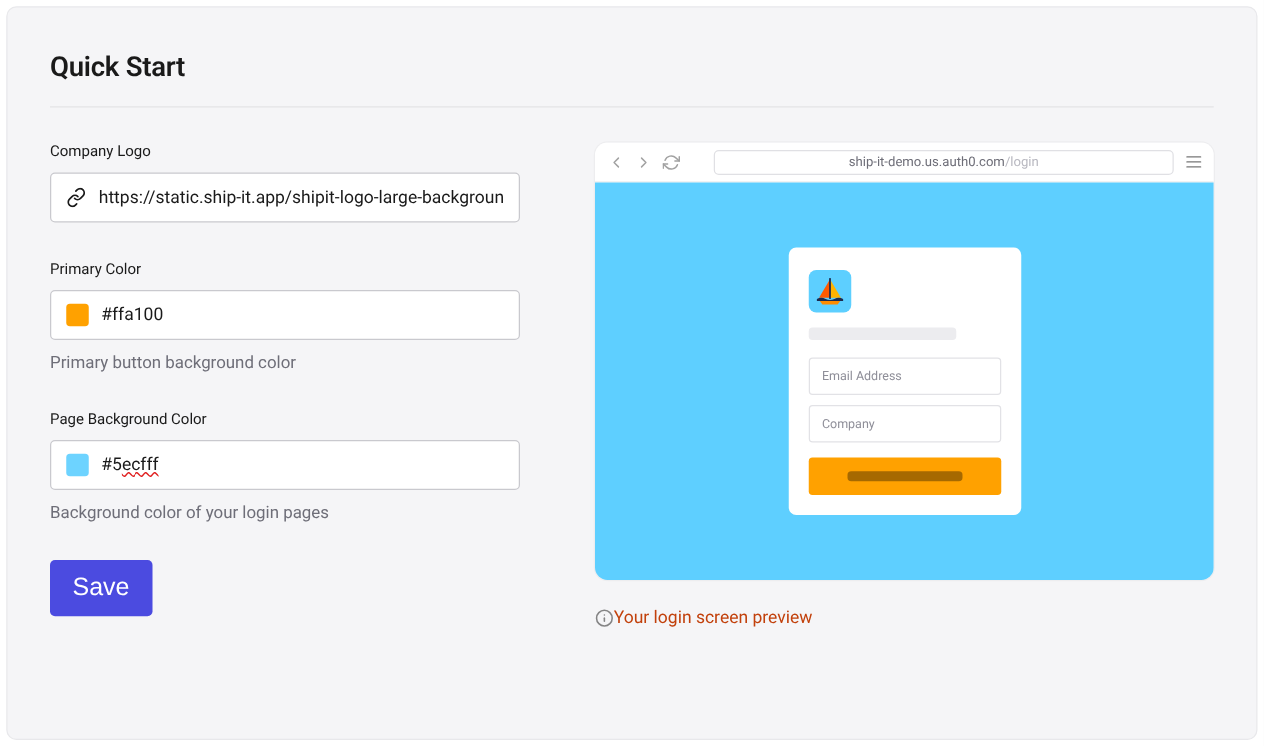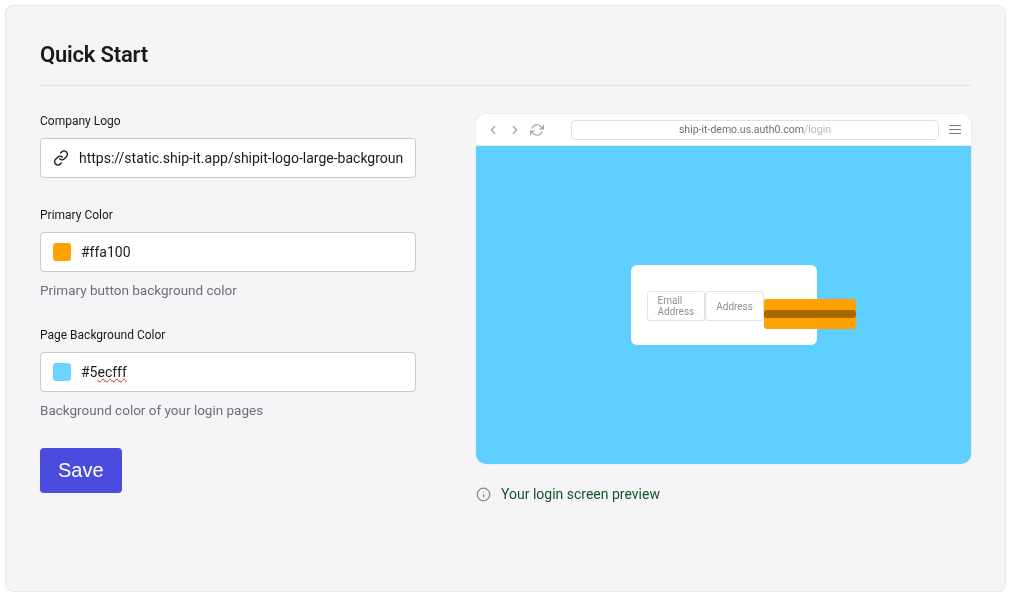--- a/index.html
+++ b/index.html
@@ -150,22 +150,22 @@
     display: flex;
     align-items: center;
     justify-content: center;
   }
   .login-card {
     width: 186px;
     background: #fff;
     border-radius: 6px;
     padding: 18px 16px 16px 16px;
     display: flex;
-    flex-direction: row;
-    align-items: flex-end;
+    flex-direction: column;
+    align-items: flex-start;
   }
   .login-logo {
     width: 34px;
     height: 34px;
     border-radius: 6px;
     background: #5dcfff;
     display:flex; align-items:center; justify-content:center;
     margin-bottom: 12px;
     position:relative;
     overflow:hidden;
@@ -197,23 +197,22 @@
     margin-top: 4px;
   }
   .login-button-inner {
     width: 92px; height: 8px; border-radius: 3px;
     background: rgba(0,0,0,0.35);
   }
 
   .preview-caption {
     display: flex;
     align-items: center;
-    gap: 10px;
     margin-top: 22px;
-    color: #14532d;
+    color: #c2410c;
     font-size: 14px;
   }
   .info-icon {
     width: 15px; height:15px; opacity:0.7;
   }
 </style>
 </head>
 <body>
 
 <div class="panel">
@@ -300,21 +299,21 @@
               <svg viewBox="0 0 32 32">
                 <path d="M6 24 L26 24 L23 28 L9 28 Z" fill="#ff8c00"></path>
                 <path d="M16 5 L16 22 L6 22 Z" fill="#ff5a00"></path>
                 <path d="M16 5 L16 22 L26 22 Z" fill="#ffb300"></path>
                 <rect x="15.2" y="4" width="1.6" height="19" fill="#1b2a4e"></rect>
                 <path d="M4 23 Q8 21 12 23 T20 23 T28 23 L28 25 L4 25 Z" fill="#1b2a4e"></path>
               </svg>
             </div>
             <div class="title-bar-placeholder"></div>
             <div class="login-input">Email Address</div>
-            <div class="login-input">Address</div>
+            <div class="login-input">Company</div>
             <div class="login-button" style="background:#ffa100">
               <div class="login-button-inner"></div>
             </div>
           </div>
         </div>
       </div>
 
       <div class="preview-caption">
         <svg class="info-icon" viewBox="0 0 24 24" fill="none" stroke="#555" stroke-width="2" stroke-linecap="round" stroke-linejoin="round">
             <circle cx="12" cy="12" r="10"></circle>

